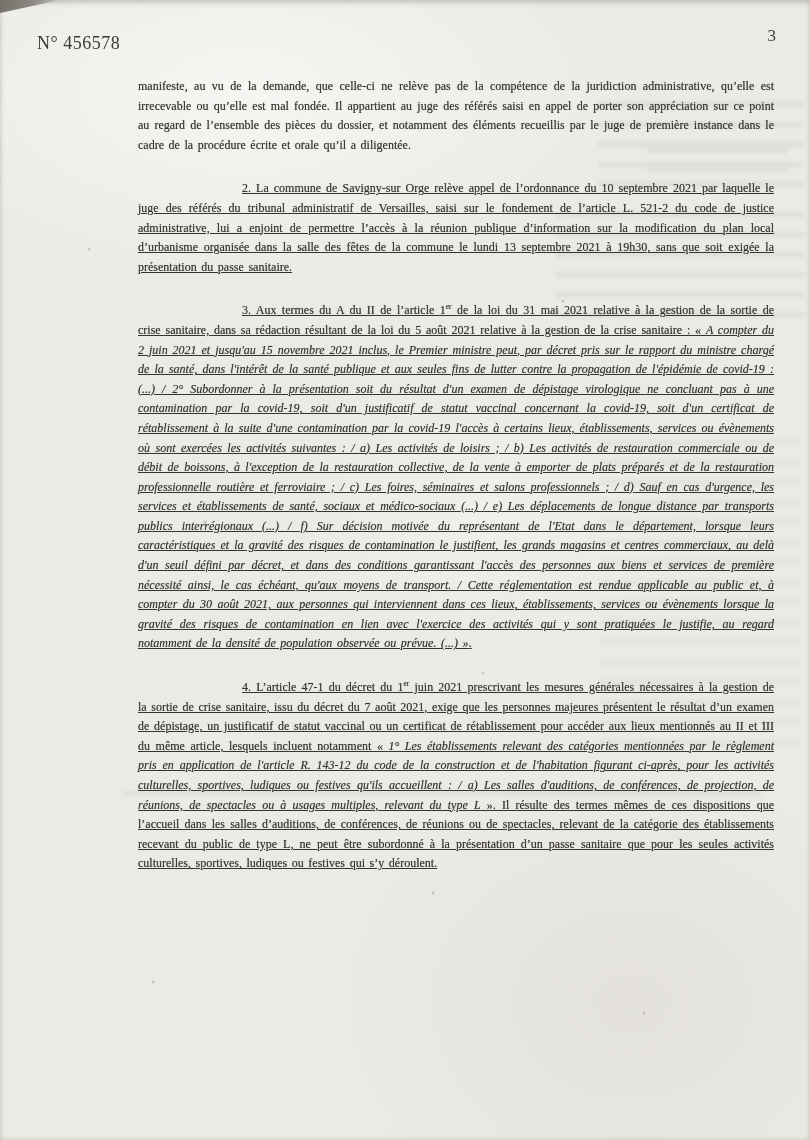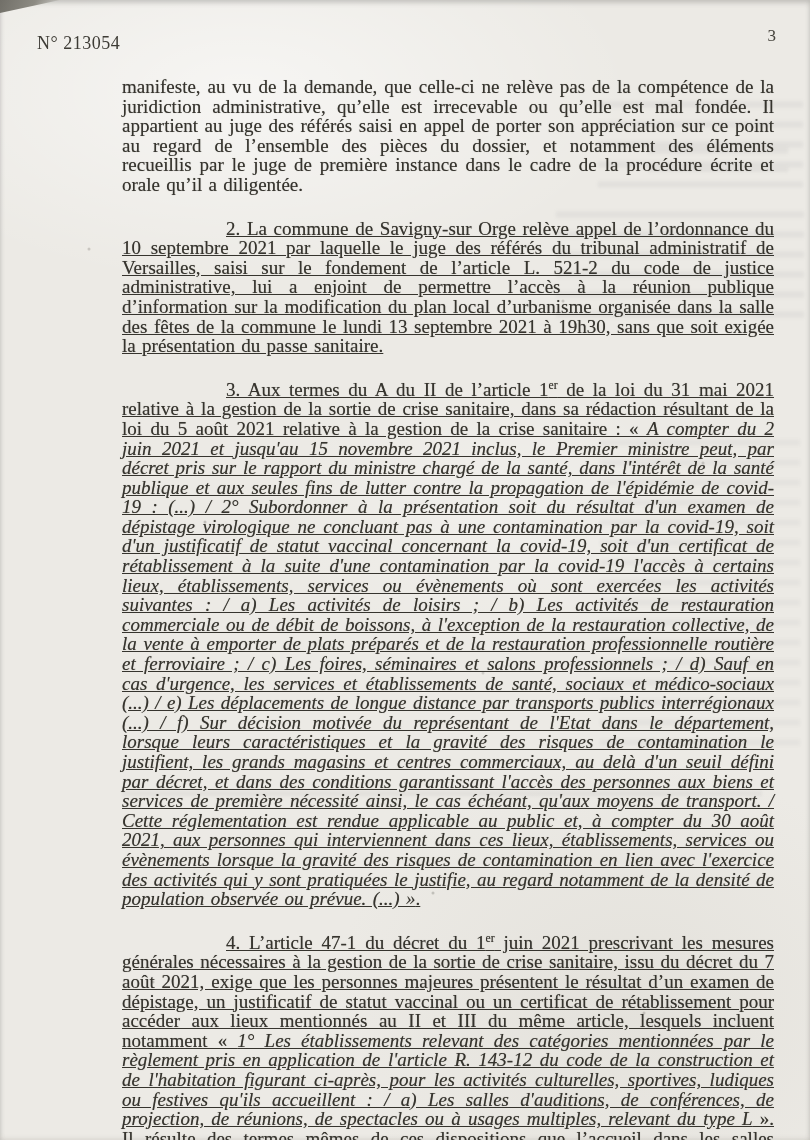--- a/index.html
+++ b/index.html
@@ -45,22 +45,22 @@
     font-size: 17px;
     color: #45433c;
   }
   .doc-body {
     position: absolute;
     left: 122px;
     top: 77px;
     width: 652px;
   }
   .doc-body p {
-    margin: 0 0 24px 0;
-    font-size: 19px;
+    margin: 0 0 24px 16px;
+    font-size: 12px;
     line-height: 19.6px;
     text-align: justify;
     word-spacing: 1.6px;
     hyphens: none;
     text-shadow: 0 0 0.7px rgba(54,52,46,0.55);
   }
   .doc-body p.indent {
     text-indent: 104px;
     text-decoration: underline;
   }
@@ -119,21 +119,21 @@
 <div class="page">
   <div class="corner-artifact"></div>
 
   <div class="ghost ghost-1"></div>
   <div class="ghost ghost-2"></div>
   <div class="ghost ghost-3"></div>
   <div class="ghost ghost-4"></div>
   <div class="ghost ghost-5"></div>
   <div class="speckles"></div>
 
-  <span class="case-number">N° 213054</span>
+  <span class="case-number">N° 456578</span>
 
   <span class="page-number">3</span>
 
   <main class="doc-body">
       <p class=""><span>manifeste, au vu de la demande, que celle-ci ne relève pas de la compétence de la juridiction administrative, qu’elle est irrecevable ou qu’elle est mal fondée. Il appartient au juge des référés saisi en appel de porter son appréciation sur ce point au regard de l’ensemble des pièces du dossier, et notamment des éléments recueillis par le juge de première instance dans le cadre de la procédure écrite et orale qu’il a diligentée.</span></p>
       <p class="indent"><span>2. La commune de Savigny-sur Orge relève appel de l’ordonnance du 10 septembre 2021 par laquelle le juge des référés du tribunal administratif de Versailles, saisi sur le fondement de l’article L. 521-2 du code de justice administrative, lui a enjoint de permettre l’accès à la réunion publique d’information sur la modification du plan local d’urbanisme organisée dans la salle des fêtes de la commune le lundi 13 septembre 2021 à 19h30, sans que soit exigée la présentation du passe sanitaire.</span></p>
       <p class="indent"><span>3. Aux termes du A du II de l’article 1</span><sup>er</sup><span> de la loi du 31 mai 2021 relative à la gestion de la sortie de crise sanitaire, dans sa rédaction résultant de la loi du 5 août 2021 relative à la gestion de la crise sanitaire : « </span><span class="italic">A compter du 2 juin 2021 et jusqu'au 15 novembre 2021 inclus, le Premier ministre peut, par décret pris sur le rapport du ministre chargé de la santé, dans l'intérêt de la santé publique et aux seules fins de lutter contre la propagation de l'épidémie de covid-19 : (...) / 2° Subordonner à la présentation soit du résultat d'un examen de dépistage virologique ne concluant pas à une contamination par la covid-19, soit d'un justificatif de statut vaccinal concernant la covid-19, soit d'un certificat de rétablissement à la suite d'une contamination par la covid-19 l'accès à certains lieux, établissements, services ou évènements où sont exercées les activités suivantes : / a) Les activités de loisirs ; / b) Les activités de restauration commerciale ou de débit de boissons, à l'exception de la restauration collective, de la vente à emporter de plats préparés et de la restauration professionnelle routière et ferroviaire ; / c) Les foires, séminaires et salons professionnels ; / d) Sauf en cas d'urgence, les services et établissements de santé, sociaux et médico-sociaux (...) / e) Les déplacements de longue distance par transports publics interrégionaux (...) / f) Sur décision motivée du représentant de l'Etat dans le département, lorsque leurs caractéristiques et la gravité des risques de contamination le justifient, les grands magasins et centres commerciaux, au delà d'un seuil défini par décret, et dans des conditions garantissant l'accès des personnes aux biens et services de première nécessité ainsi, le cas échéant, qu'aux moyens de transport. / Cette réglementation est rendue applicable au public et, à compter du 30 août 2021, aux personnes qui interviennent dans ces lieux, établissements, services ou évènements lorsque la gravité des risques de contamination en lien avec l'exercice des activités qui y sont pratiquées le justifie, au regard notamment de la densité de population observée ou prévue. (...) »</span><span>.</span></p>
       <p class="indent"><span>4. L’article 47-1 du décret du 1</span><sup>er</sup><span> juin 2021 prescrivant les mesures générales nécessaires à la gestion de la sortie de crise sanitaire, issu du décret du 7 août 2021, exige que les personnes majeures présentent le résultat d’un examen de dépistage, un justificatif de statut vaccinal ou un certificat de rétablissement pour accéder aux lieux mentionnés au II et III du même article, lesquels incluent notamment « </span><span class="italic">1° Les établissements relevant des catégories mentionnées par le règlement pris en application de l'article R. 143-12 du code de la construction et de l'habitation figurant ci-après, pour les activités culturelles, sportives, ludiques ou festives qu'ils accueillent : / a) Les salles d'auditions, de conférences, de projection, de réunions, de spectacles ou à usages multiples, relevant du type L</span><span> ». Il résulte des termes mêmes de ces dispositions que l’accueil dans les salles d’auditions, de conférences, de réunions ou de spectacles, relevant de la catégorie des établissements recevant du public de type L, ne peut être subordonné à la présentation d’un passe sanitaire que pour les seules activités culturelles, sportives, ludiques ou festives qui s’y déroulent.</span></p>
     </main>
 </div>

